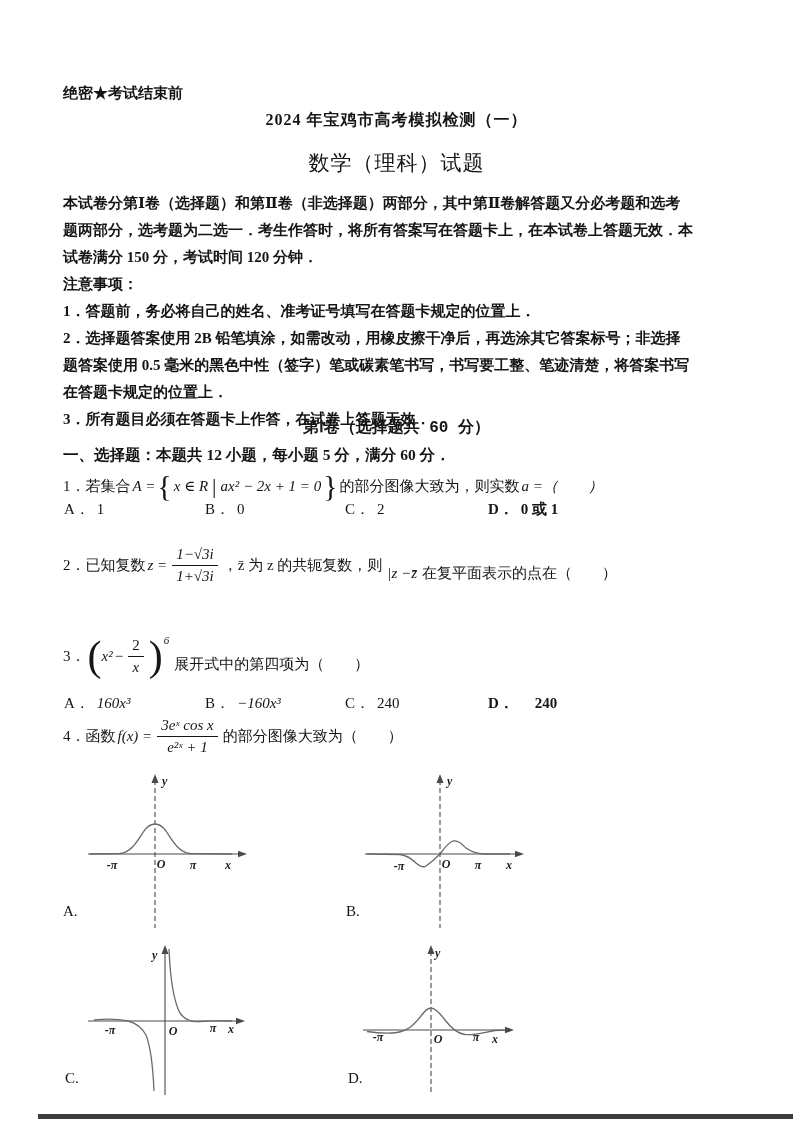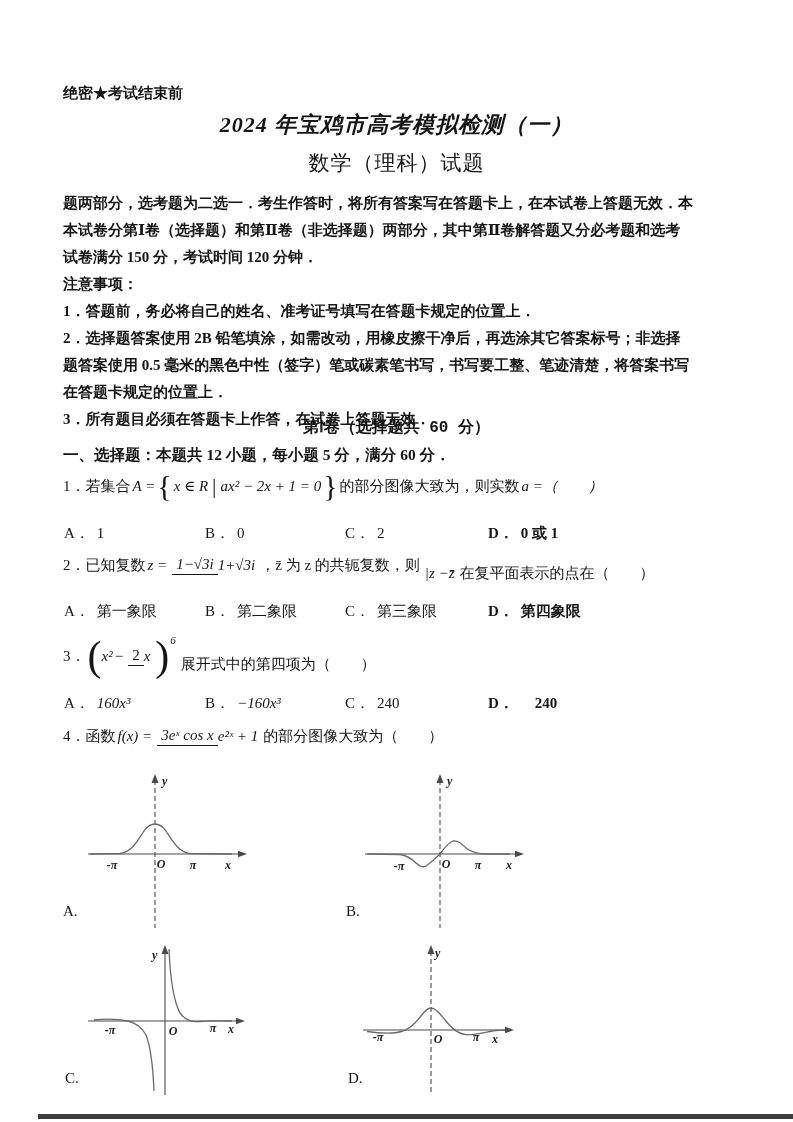--- a/index.html
+++ b/index.html
@@ -1,33 +1,33 @@
 <!DOCTYPE html>
 <html><head>
 <meta charset="utf-8">
 <style>
   html,body{margin:0;padding:0;background:#888;}
   #page{position:relative;width:793px;height:1122px;background:#ffffff;margin:0 auto;
         font-family:"Liberation Serif","DejaVu Serif",serif;color:#151515;overflow:hidden;}
   .abs{position:absolute;}
   .secrecy{left:63px;top:84px;font-size:15px;font-weight:700;}
-  .title{left:0;top:110px;width:100%;text-align:center;font-size:22px;font-weight:700;letter-spacing:1px;font-style:italic;}
+  .title{left:0;top:110px;width:100%;text-align:center;font-size:16px;font-weight:700;letter-spacing:1px;}
   .subtitle{left:0;top:149px;width:100%;text-align:center;font-size:21px;font-weight:400;letter-spacing:1px;}
   .textblock{left:63px;top:190px;width:676px;font-size:15px;line-height:27px;font-weight:700;}
   .tline{white-space:nowrap;}
   .sec-head{left:0;top:417px;width:100%;text-align:center;font-size:16px;font-weight:700;font-family:Liberation Mono, monospace;}
   .sec-sub{left:63px;top:445px;font-size:15.5px;font-weight:700;}
   .q{position:absolute;left:63px;display:flex;align-items:center;font-size:15px;white-space:nowrap;}
   .q>span{flex:0 0 auto;}
   .mi{font-style:italic;}
   .sp{margin-left:5px;margin-top:16px;}
   .sps{margin-left:2px;}
   .brace{font-size:30px;font-weight:400;line-height:1;margin:0 2px;}
   .vbar{font-size:22px;margin:0 4px;}
-  .frac{display:inline-flex;flex-direction:row;align-items:center;text-align:center;margin:4px 5px;line-height:1.25;}
+  .frac{display:inline-flex;flex-direction:column;align-items:center;text-align:center;margin:4px 5px;line-height:1.25;}
   .fnum{display:block;border-bottom:1.4px solid #151515;padding:0 4px 1px;}
   .fden{display:block;padding-top:1px;}
   .paren{font-size:42px;font-weight:300;line-height:1;}
   sup.exp{font-size:11px;position:relative;top:-16px;margin-left:1px;font-style:italic;}
   .optrow{position:absolute;left:64px;width:710px;height:22px;font-size:15px;}
   .opt{position:absolute;top:0;white-space:nowrap;}
   .opt-a{left:0;} .opt-b{left:141px;} .opt-c{left:281px;} .opt-d{left:424px;font-weight:bold;}
   .olabel{margin-right:7px;}
   #q3opts .opt-d .otext{margin-left:14px;}
   .graph{position:absolute;}
@@ -43,22 +43,22 @@
 </head>
 <body>
 
 <div id="page">
 
   <div class="abs secrecy">绝密★考试结束前</div>
   <div class="abs title">2024 年宝鸡市高考模拟检测（一）</div>
   <div class="abs subtitle">数学（理科）试题</div>
 
   <div class="abs textblock">
+    <div class="tline">本试卷分第Ⅰ卷（选择题）和第Ⅱ卷（非选择题）两部分，其中第Ⅱ卷解答题又分必考题和选考</div>
     <div class="tline">题两部分，选考题为二选一．考生作答时，将所有答案写在答题卡上，在本试卷上答题无效．本</div>
-    <div class="tline">本试卷分第Ⅰ卷（选择题）和第Ⅱ卷（非选择题）两部分，其中第Ⅱ卷解答题又分必考题和选考</div>
     <div class="tline">试卷满分 150 分，考试时间 120 分钟．</div>
     <div class="tline">注意事项：</div>
     <div class="tline">1．答题前，务必将自己的姓名、准考证号填写在答题卡规定的位置上．</div>
     <div class="tline">2．选择题答案使用 2B 铅笔填涂，如需改动，用橡皮擦干净后，再选涂其它答案标号；非选择</div>
     <div class="tline">题答案使用 0.5 毫米的黑色中性（签字）笔或碳素笔书写，书写要工整、笔迹清楚，将答案书写</div>
     <div class="tline">在答题卡规定的位置上．</div>
     <div class="tline">3．所有题目必须在答题卡上作答，在试卷上答题无效．</div>
   </div>
 
   <div class="abs sec-head">第Ⅰ卷（选择题共 60 分）</div>
@@ -69,45 +69,39 @@
     <span>若集合</span>
     <span class="mi sps">A =</span>
     <span class="brace">{</span>
     <span class="mi">x ∈ R</span>
     <span class="vbar">|</span>
     <span class="mi">ax² − 2x + 1 = 0</span>
     <span class="brace">}</span>
     <span>的部分图像大致为，则实数</span>
     <span class="mi sps">a =（　　）</span>
   </div>
-  <div class="optrow" style="top:524px;">
+  <div class="optrow" style="top:500px;">
     <span class="opt opt-a"><span class="olabel">A．</span><span class="otext">1</span></span>
     <span class="opt opt-b"><span class="olabel">B．</span><span class="otext">0</span></span>
     <span class="opt opt-c"><span class="olabel">C．</span><span class="otext">2</span></span>
     <span class="opt opt-d"><span class="olabel">D．</span><span class="otext">0 或 1</span></span>
   </div>
 
   <div class="q" style="top:538px;height:54px;">
     <span>2．</span>
     <span>已知复数</span>
     <span class="mi sps">z =</span>
     <span class="frac">
       <span class="fnum mi">1−√3i</span>
       <span class="fden mi">1+√3i</span>
     </span>
     <span>，</span>
     <span>z̄ 为 z 的共轭复数，则</span>
     <span class="mi sp">|z −z̄</span>
     <span class="sp">在复平面表示的点在（　　）</span>
-  </div>
-  <div class="optrow" style="top:602px;">
-    <span class="opt opt-a"><span class="olabel">A．</span><span class="otext">第一象限</span></span>
-    <span class="opt opt-b"><span class="olabel">B．</span><span class="otext">第二象限</span></span>
-    <span class="opt opt-c"><span class="olabel">C．</span><span class="otext">第三象限</span></span>
-    <span class="opt opt-d"><span class="olabel">D．</span><span class="otext">第四象限</span></span>
   </div>
 
   <div class="q" style="top:628px;height:56px;">
     <span>3．</span>
     <span class="paren sps">(</span>
     <span class="mi">x²</span>
     <span class="sps">−</span>
     <span class="frac">
       <span class="fnum">2</span>
       <span class="fden mi">x</span>

